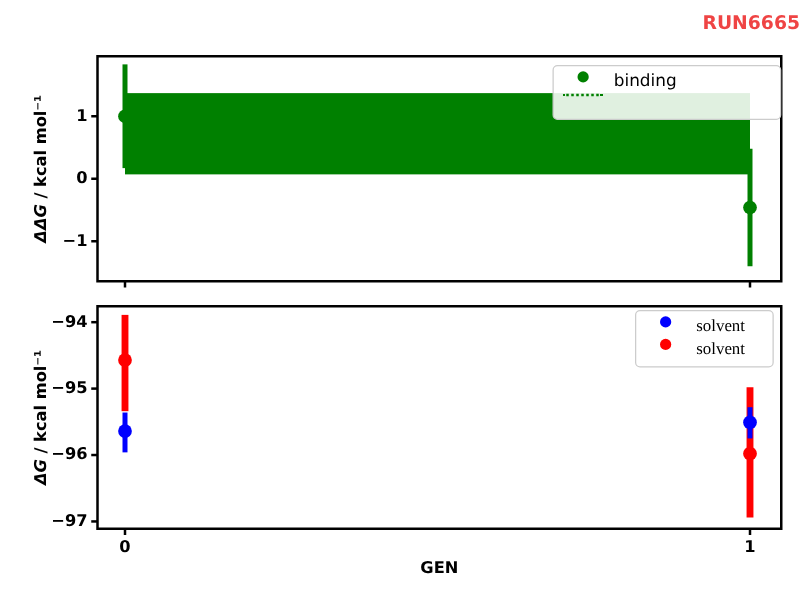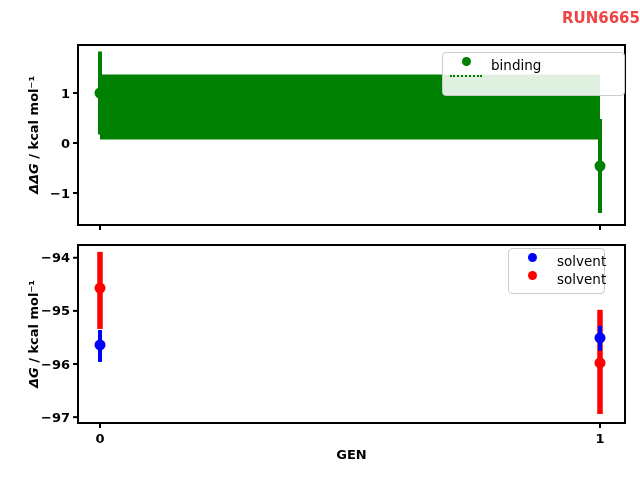--- a/index.html
+++ b/index.html
@@ -30,21 +30,21 @@
   .y-label-bottom { left: 33px; top: 334px; }
 
   .legend {
     position: absolute; box-sizing: border-box;
     background: rgba(255,255,255,0.88);
     border: 1px solid #cccccc; border-radius: 4px;
     padding: 4px 8px 4px 6px;
     font-size: 13.5px; color: #000;
   }
   .legend-top    { left: 442px; top: 52px;  width: 183px; height: 44px; }
-  .legend-bottom { left: 508px; top: 248px; width: 97px; height: 46px; }
+  .legend-bottom { left: 508px; top: 248px; width: 111px; height: 46px; font-family: Liberation Serif, serif; }
   .legend-row { display: flex; align-items: flex-start; height: 18px; }
   .legend-icon-box {
     width: 34px; min-width: 34px; display: flex;
     align-items: center; justify-content: center; margin-right: 8px;
   }
   .legend-dot { width: 9px; height: 9px; border-radius: 50%; display: inline-block; }
   .legend-dotted-line { width: 32px; height: 0; border-top: 2px dotted #008000; display: inline-block; }
 </style>
 </head>
 <body>

